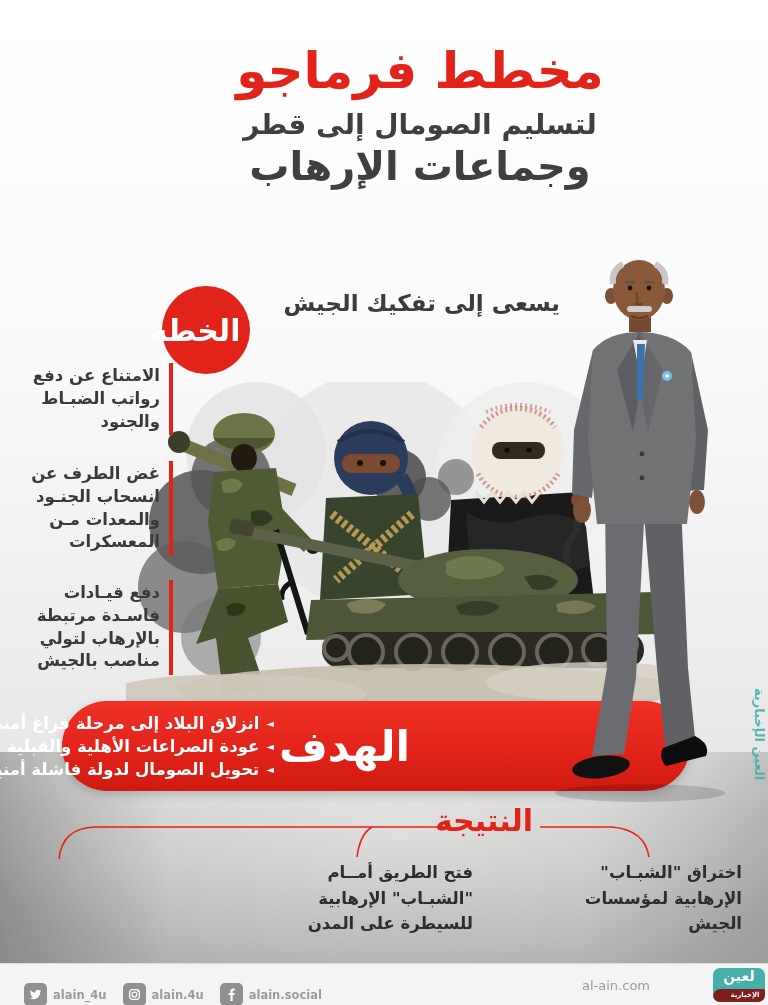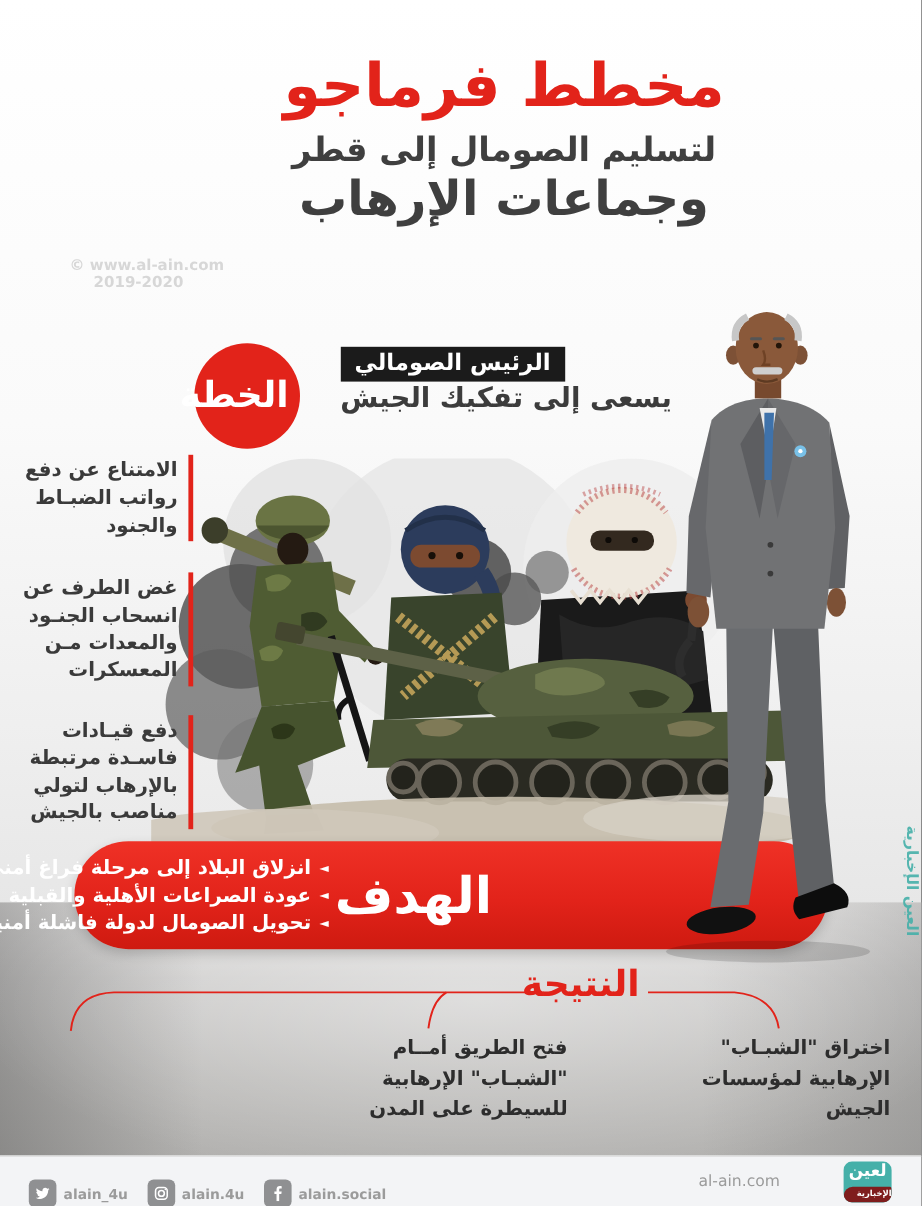--- a/index.html
+++ b/index.html
@@ -22,23 +22,23 @@
   .plan-badge{position:absolute;top:286px;left:162px;width:88px;height:88px;border-radius:50%;
     background:#e2231a;z-index:3;}
   .plan-badge span{position:absolute;top:50%;left:50%;transform:translate(-62%,-50%);
     color:#fff;font-size:30px;font-weight:700;white-space:nowrap;}
   
   .pres{position:absolute;top:289px;right:208px;display:flex;flex-direction:column;align-items:flex-end;z-index:4;direction:rtl;}
   .pres-tag{background:#1b1b1b;color:#fff;font-size:19px;font-weight:700;padding:2px 12px 5px;}
   .pres-name{color:#e2231a;font-size:23px;font-weight:700;margin-top:3px;}
   .pres-claim{color:#3c3c3c;font-size:23px;font-weight:700;margin-top:1px;}
   
-  .plan-item{position:absolute;left:6px;width:142px;direction:rtl;text-align:right;
+  .plan-item{position:absolute;left:18px;width:142px;direction:rtl;text-align:right;
     border-right:4px solid #e2231a;padding:2px 9px 2px 0;
-    font-size:16.5px;font-weight:700;color:#3a3a3a;line-height:1.38;z-index:3;margin-top:16px;}
+    font-size:16.5px;font-weight:700;color:#3a3a3a;line-height:1.38;z-index:3;}
   .plan-item.i0{top:363px;}
   .plan-item.i1{top:461px;}
   .plan-item.i2{top:580px;}
   
   .collage{position:absolute;left:126px;top:382px;width:540px;height:324px;z-index:2;}
   
   .goal{position:absolute;left:62px;top:701px;width:628px;height:90px;border-radius:45px;
     background:linear-gradient(180deg,#ef3126 0%,#e2231a 55%,#ce1a10 100%);
     box-shadow:0 4px 10px rgba(0,0,0,.18);z-index:4;}
   .goal-label{position:absolute;right:280px;top:50%;transform:translateY(-50%);
@@ -65,48 +65,43 @@
   .president-fig{position:absolute;left:545px;top:248px;width:200px;height:560px;z-index:6;pointer-events:none;}
   
   .footer{position:absolute;left:0;top:963px;width:768px;height:42px;background:#f3f4f6;
     border-top:1px solid #dddddd;z-index:7;}
   .social{position:absolute;left:24px;top:0;height:42px;display:flex;align-items:flex-end;gap:16px;}
   .social-item{display:flex;align-items:center;gap:6px;cursor:pointer;}
   .badge{width:23px;height:23px;border-radius:5px;background:#8f9092;display:flex;align-items:center;justify-content:center;}
   .handle{font-size:11.5px;color:#9b9b9b;font-weight:700;}
   .handle.ar{font-size:11px;}
   .site{position:absolute;right:118px;top:50%;transform:translateY(-50%);font-size:13px;color:#9b9b9b;}
-  .brand-logo{position:absolute;right:25px;top:4px;width:40px;height:34px;border-radius:7px;
+  .brand-logo{position:absolute;right:3px;top:4px;width:52px;height:34px;border-radius:7px;
     background:#45b0a9;overflow:hidden;}
   .brand-logo .l1{position:absolute;top:0px;left:0;right:0;text-align:center;color:#fff;font-size:14px;font-weight:700;direction:rtl;}
   .brand-logo .l2{position:absolute;bottom:0;left:0;right:0;height:13px;background:#7f1d1d;
     border-radius:10px 2px 7px 7px;color:#fff;font-size:7px;font-weight:700;text-align:center;line-height:13px;direction:rtl;padding-left:12px;}
 </style>
 </head>
 <body>
 
 <div class="poster">
 
   <div class="title">
     <div class="title-main">مخطط فرماجو</div>
     <div class="title-sub1">لتسليم الصومال إلى قطر</div>
     <div class="title-sub2">وجماعات الإرهاب</div>
   </div>
 
-  <div class="wm">
-    <div class="l1">© www.al-ain.com</div>
-    <div class="l2">2019-2020</div>
-  </div>
 
   <div class="plan-badge">
     <span>الخطة</span>
   </div>
 
   <div class="pres">
-    <div class="pres-tag">الرئيس الصومالي</div>
     <div class="pres-claim">يسعى إلى تفكيك الجيش</div>
   </div>
 
   <div class="plan-item i0">الامتناع عن دفع رواتب الضبـاط والجنود</div>
   <div class="plan-item i1">غض الطرف عن انسحاب الجنـود والمعدات مـن المعسكرات</div>
   <div class="plan-item i2">دفع قيـادات فاسـدة مرتبطة بالإرهاب لتولي مناصب بالجيش</div>
 
   <svg class="collage" viewBox="0 0 540 324">
 
     <g>

